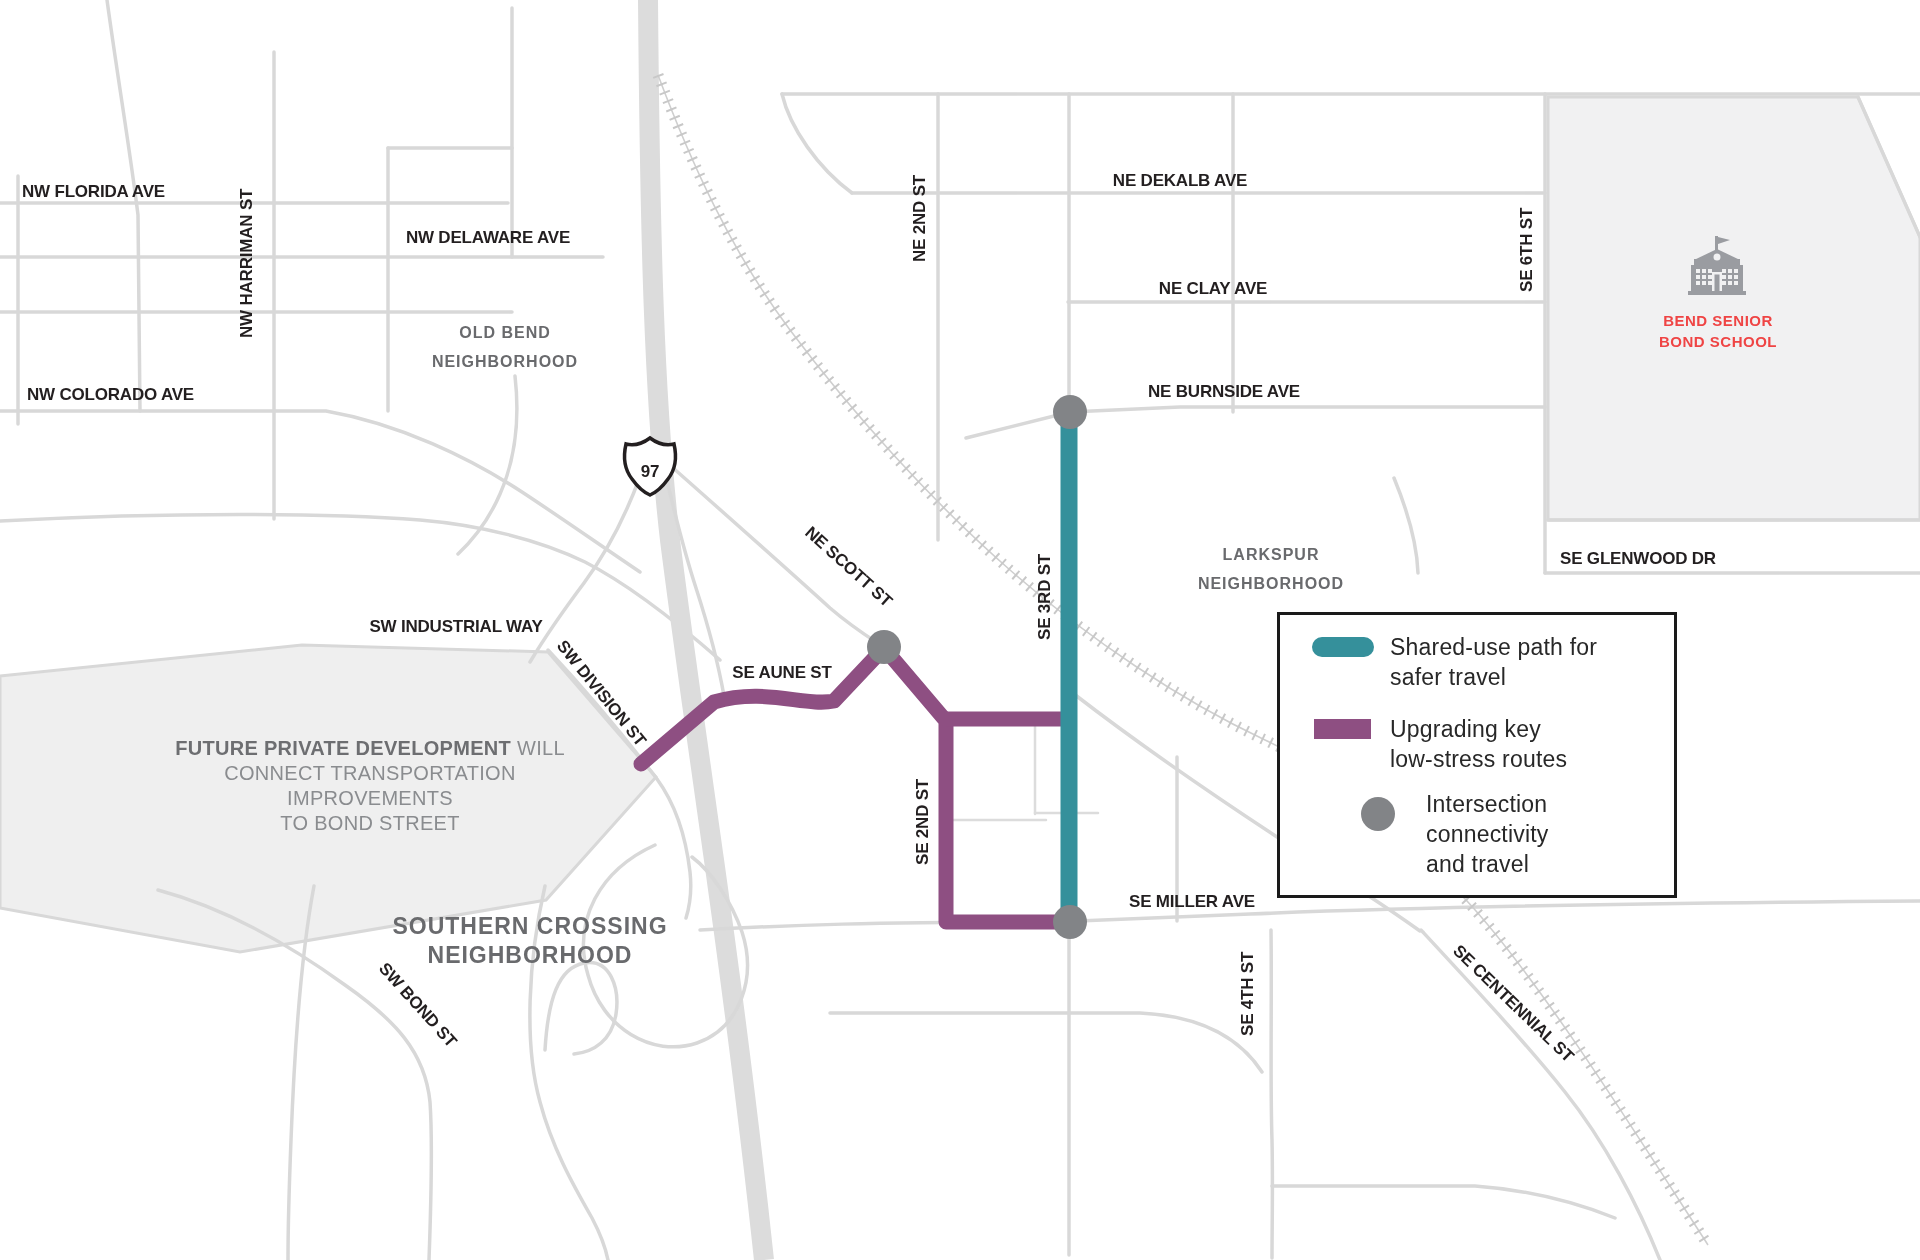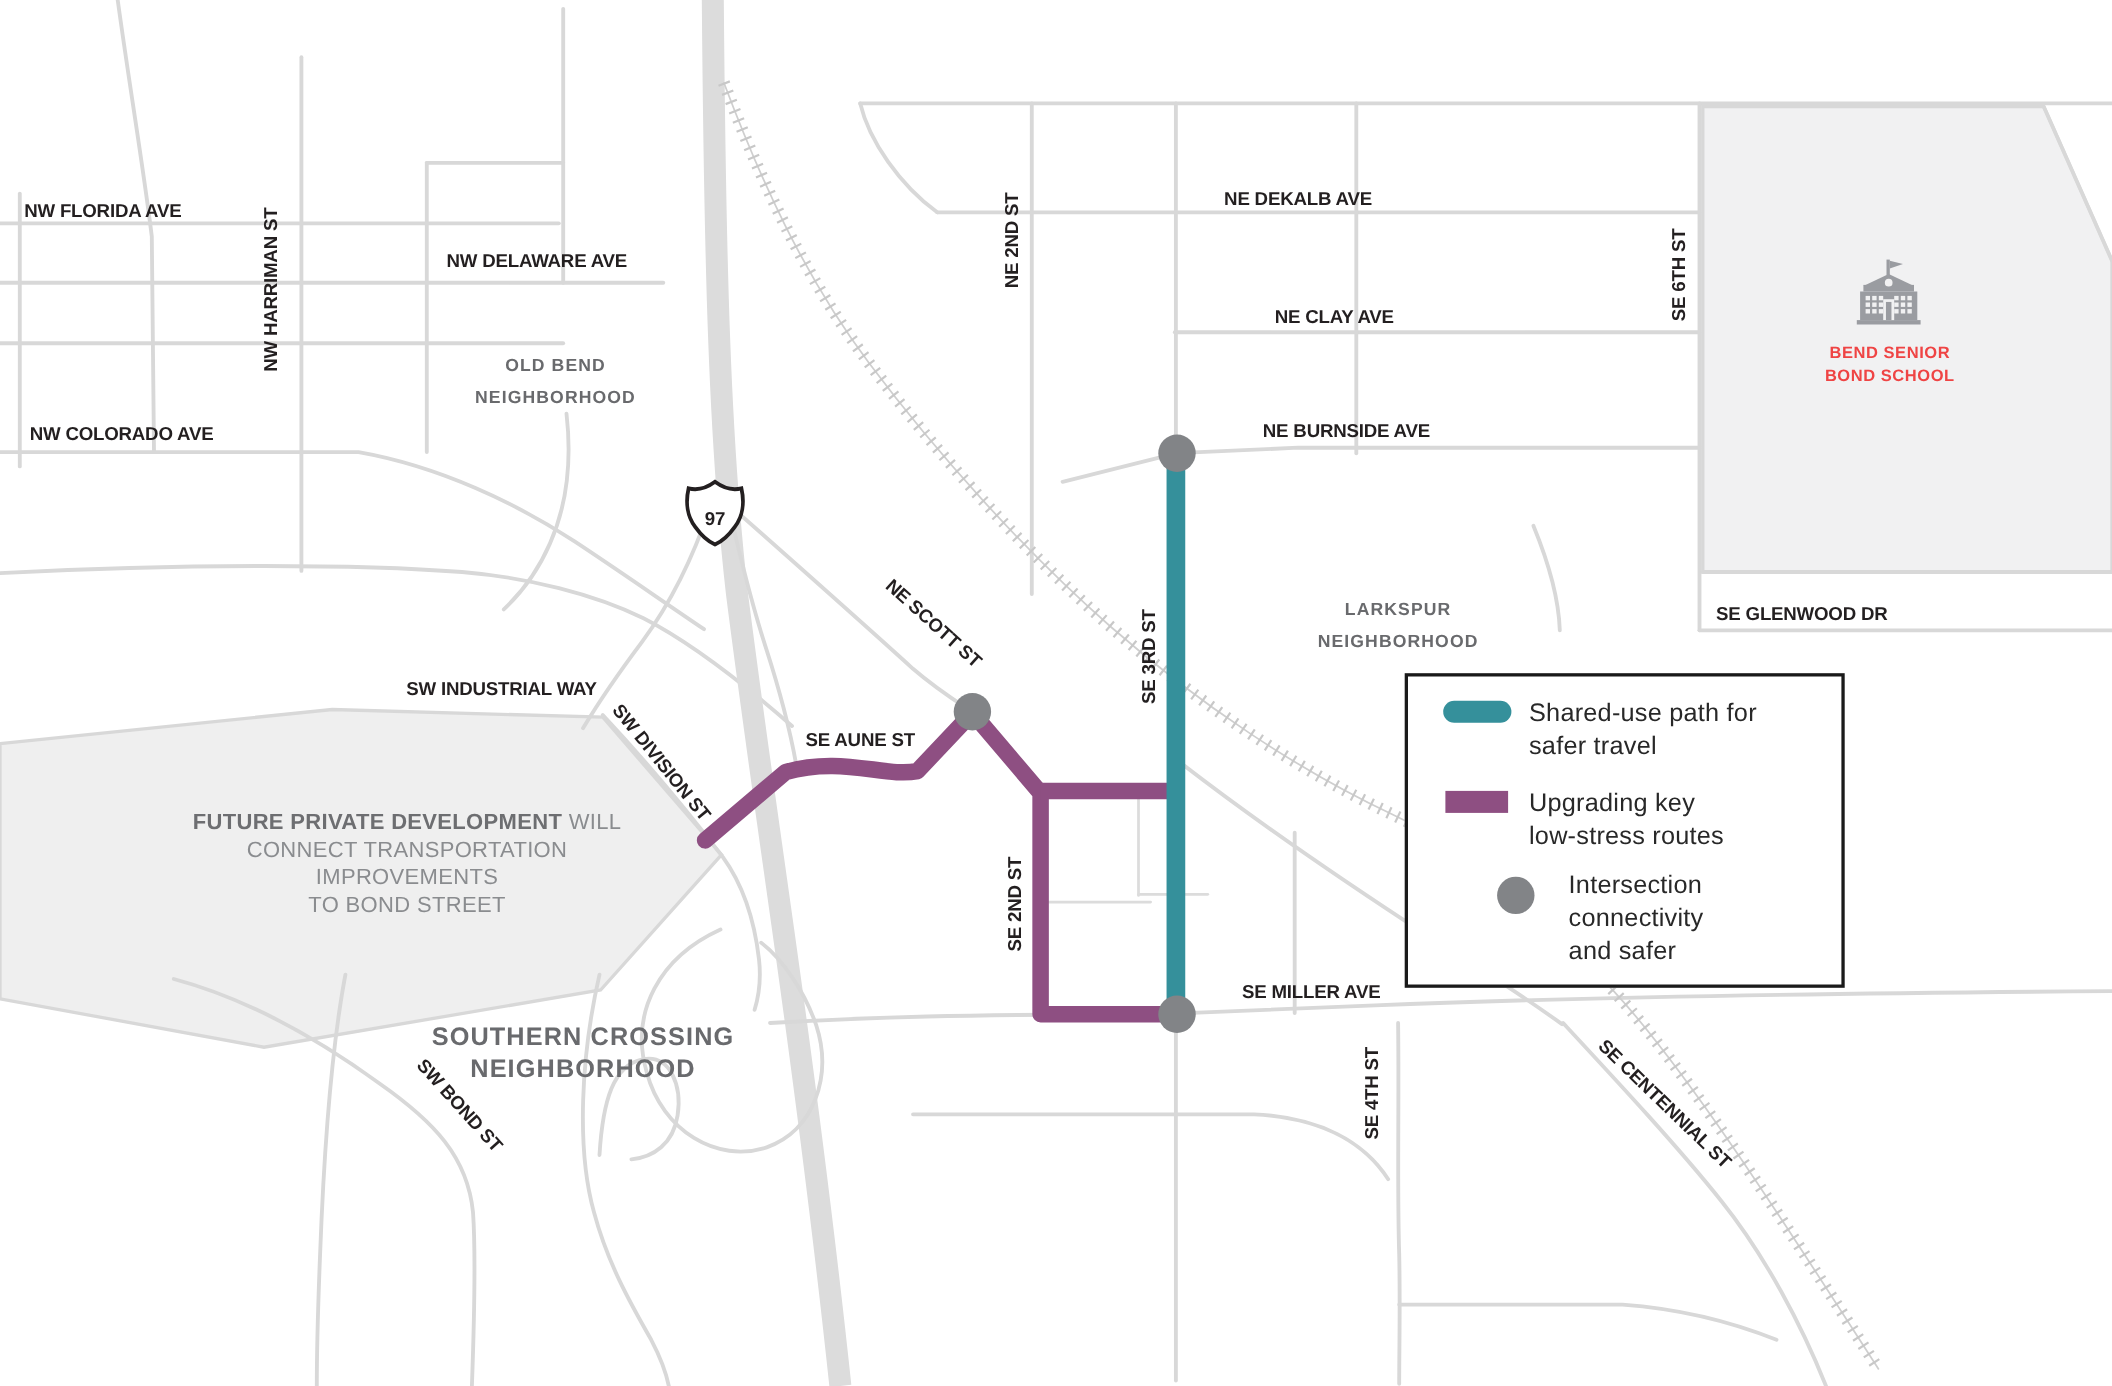--- a/index.html
+++ b/index.html
@@ -12,21 +12,21 @@
   .rail-base{stroke:#cfcfcf;stroke-width:1.6;fill:none;}
   .rail-ticks{stroke:#c8c8c8;stroke-width:11;fill:none;stroke-dasharray:2 7;}
   .area{fill:#efefef;stroke:#d8d8d8;stroke-width:3;}
   .campus{fill:#f1f1f2;}
   .st{font-family:"Liberation Sans",sans-serif;font-weight:bold;font-size:17px;
       fill:#231f20;letter-spacing:-0.2px;}
   .routeU{fill:none;stroke-width:15;stroke-linejoin:round;}
   .routeS{fill:none;stroke-width:17;}
   .overlay{position:absolute;text-align:center;}
   .hood{font-weight:bold;font-size:16px;line-height:29px;color:#696a6d;letter-spacing:1px;}
-  .hood-lg{font-size:23px;margin-top:16px;}
+  .hood-lg{font-size:23px;}
   .schoollbl{font-weight:bold;font-size:15px;line-height:21px;color:#ef4444;letter-spacing:0.5px;}
   .futdev{font-size:20px;line-height:25px;color:#8a8c8f;letter-spacing:0.3px;}
   .futdev .emph{font-weight:bold;color:#6d6e71;}
   .legend{position:absolute;left:1277px;top:612px;width:400px;height:286px;background:#fff;
           border:3px solid #1a1a1a;box-sizing:border-box;z-index:5;}
   .legend-row{display:flex;align-items:flex-start;}
   .legend-row.r1{margin-top:22px;}
   .legend-row.r2{margin-top:17px;}
   .legend-row.r3{margin-top:15px;margin-left:36px;}
   .sym{flex:0 0 110px;display:flex;}
@@ -215,18 +215,18 @@
       <div>Upgrading key</div>
       <div>low-stress routes</div>
     </div>
   </div>
   <div class="legend-row r3">
     <div class="sym">
           <span class="sym-dot" style="background:#828487;"></span>
         </div>
     <div class="legend-text">
       <div>Intersection connectivity</div>
-      <div>and safer</div>
+      <div>and travel</div>
     </div>
   </div>
 </div>
 
 </div>
 
 </body></html>

